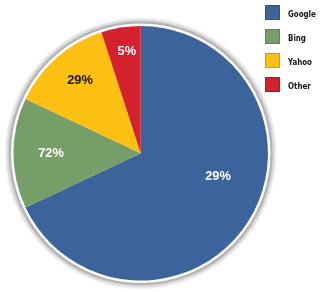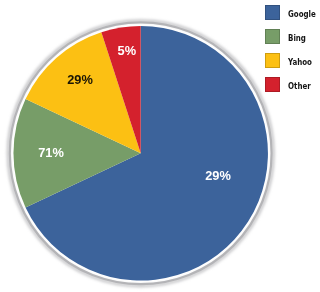--- a/index.html
+++ b/index.html
@@ -38,21 +38,21 @@
         <path d="M 140.7 153.3 L 140.7 26.05000000000001 A 127.25 127.25 0 1 1 25.560757573698993 207.4804148516555 Z" fill="#3c639b"></path>
         <path d="M 140.7 153.3 L 25.560757573698993 207.4804148516555 A 127.25 127.25 0 0 1 25.56075757369905 99.11958514834441 Z" fill="#779d68"></path>
         <path d="M 140.7 153.3 L 25.56075757369905 99.11958514834441 A 127.25 127.25 0 0 1 101.37758746578803 32.2780583014417 Z" fill="#fcc013"></path>
         <path d="M 140.7 153.3 L 101.37758746578803 32.2780583014417 A 127.25 127.25 0 0 1 140.70000000000007 26.05000000000001 Z" fill="#d4212d"></path>
       </g>
     <circle id="outer-ring" fill="none" cx="140.7" cy="153.3" r="130.9" stroke="#b4b4b7" stroke-width="2.2"></circle>
   </svg>
 
   <div id="pie-labels">
     <div class="slice-label" style="color: rgb(255, 255, 255); left: 205.233px; top: 170.134px;">29%</div>
-    <div class="slice-label" style="color: rgb(255, 255, 255); left: 38.1829px; top: 147.006px;">71%</div>
+    <div class="slice-label" style="color: rgb(255, 255, 255); left: 38.1829px; top: 147.006px;">72%</div>
     <div class="slice-label" style="color: rgb(26, 21, 5); left: 67.2134px; top: 74.1042px;">29%</div>
     <div class="slice-label" style="color: rgb(255, 255, 255); left: 117.559px; top: 44.6853px;">5%</div>
   </div>
 
   <div id="legend">
     <div class="legend-row">
       <div class="legend-swatch" style="background: rgb(60, 99, 155);"></div>
       <div class="legend-label">Google</div>
     </div>
     <div class="legend-row">

